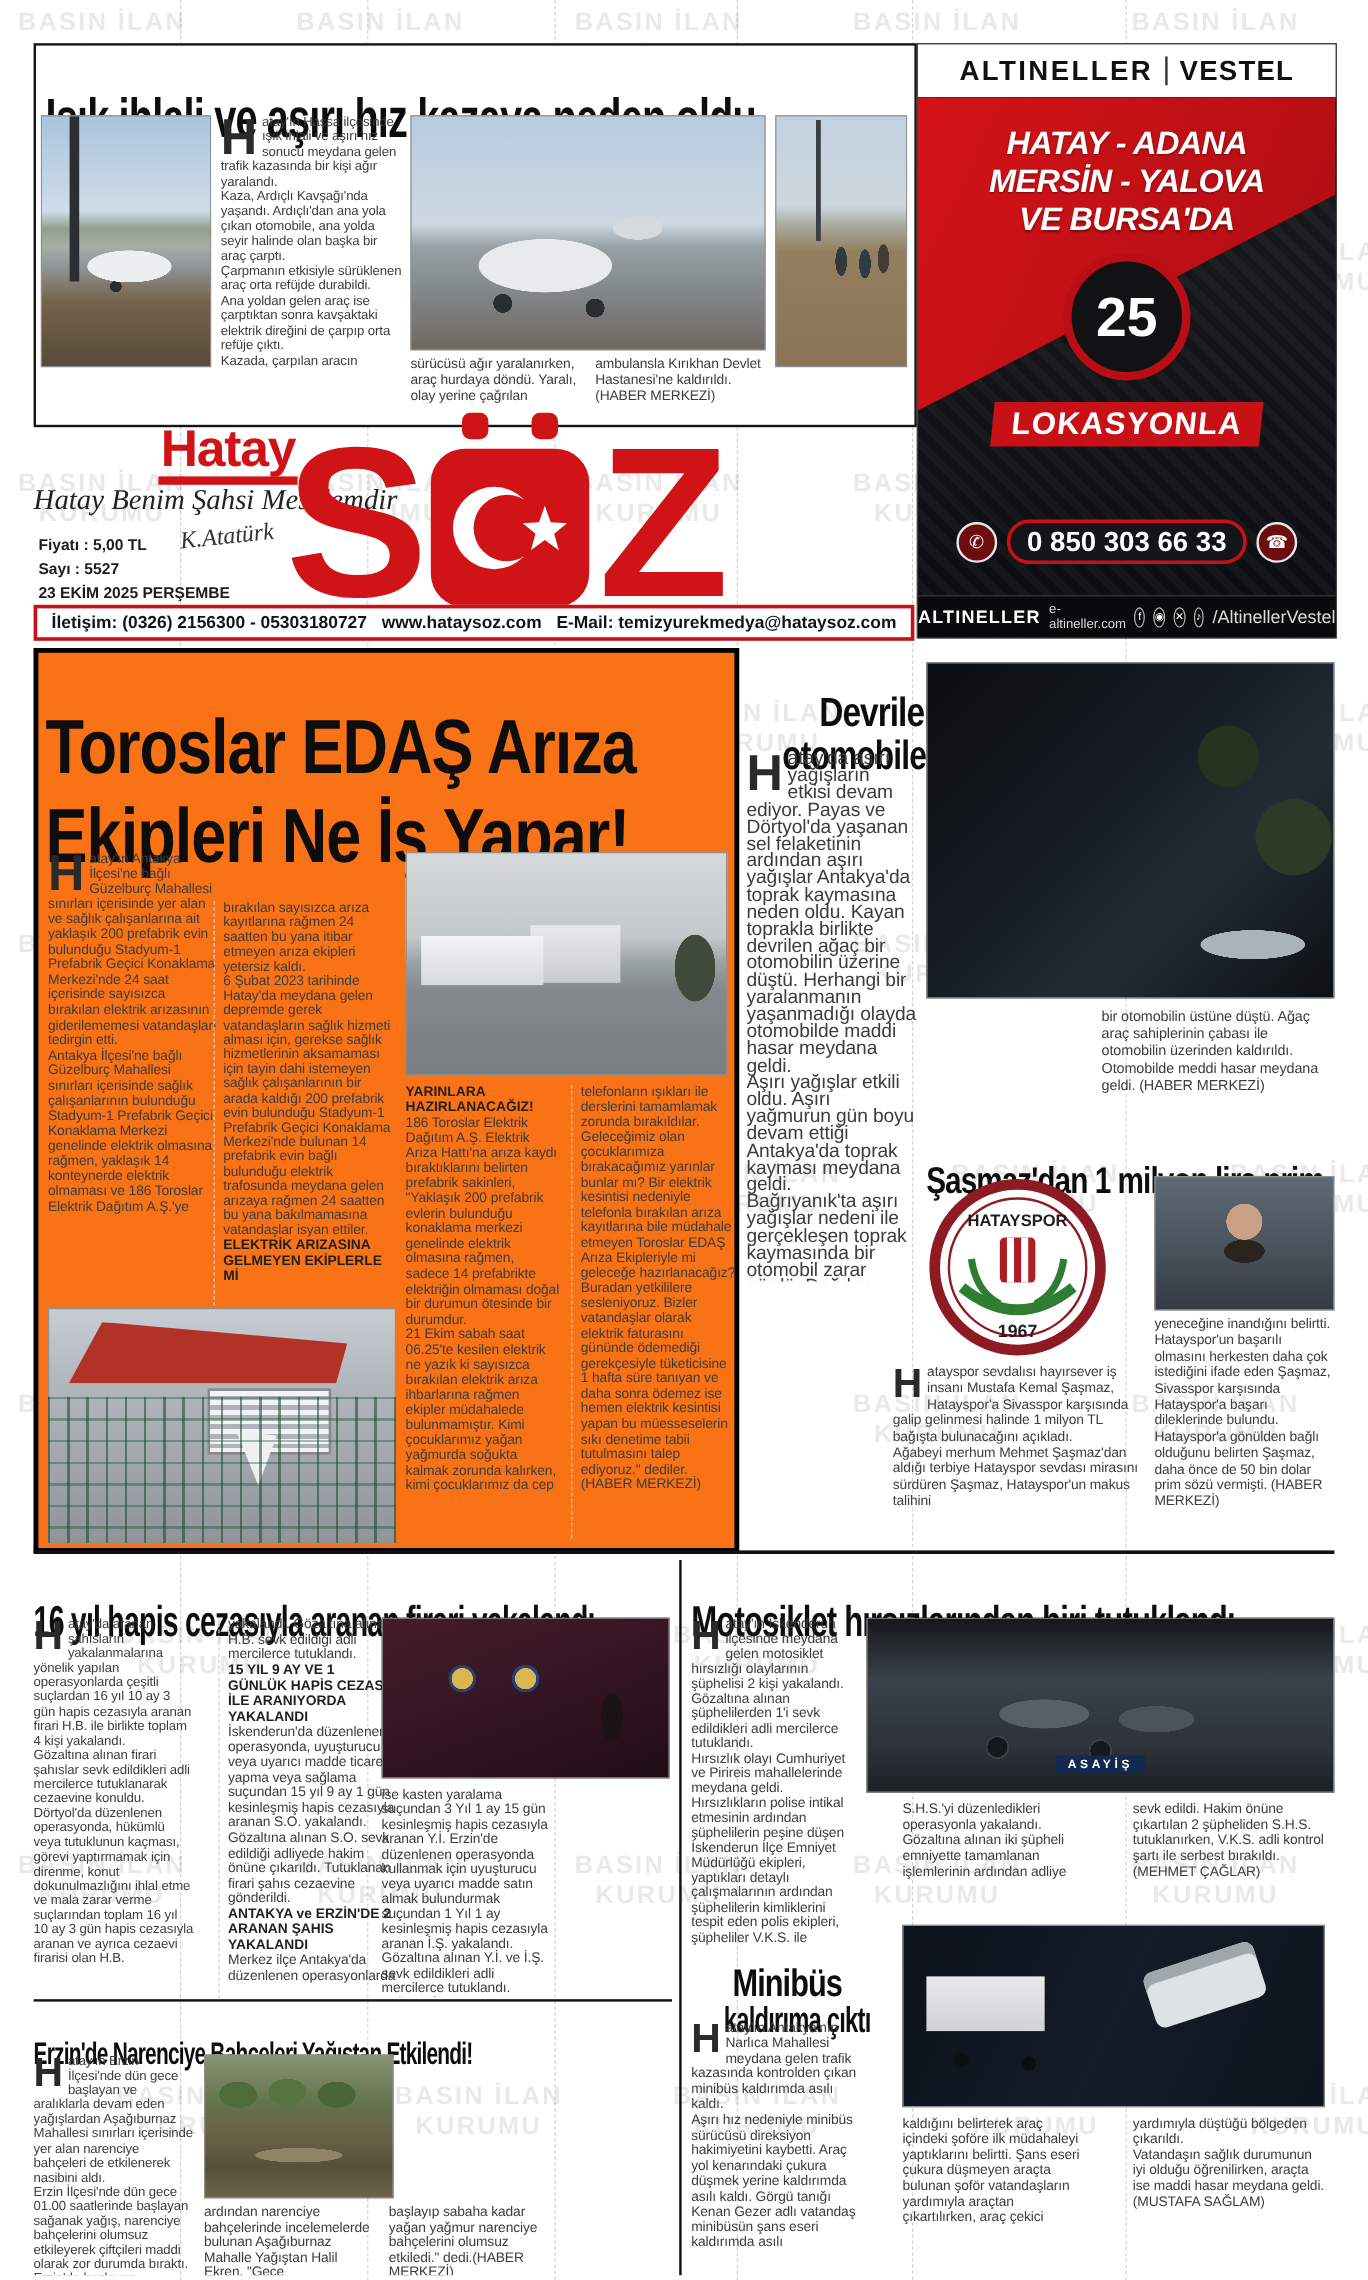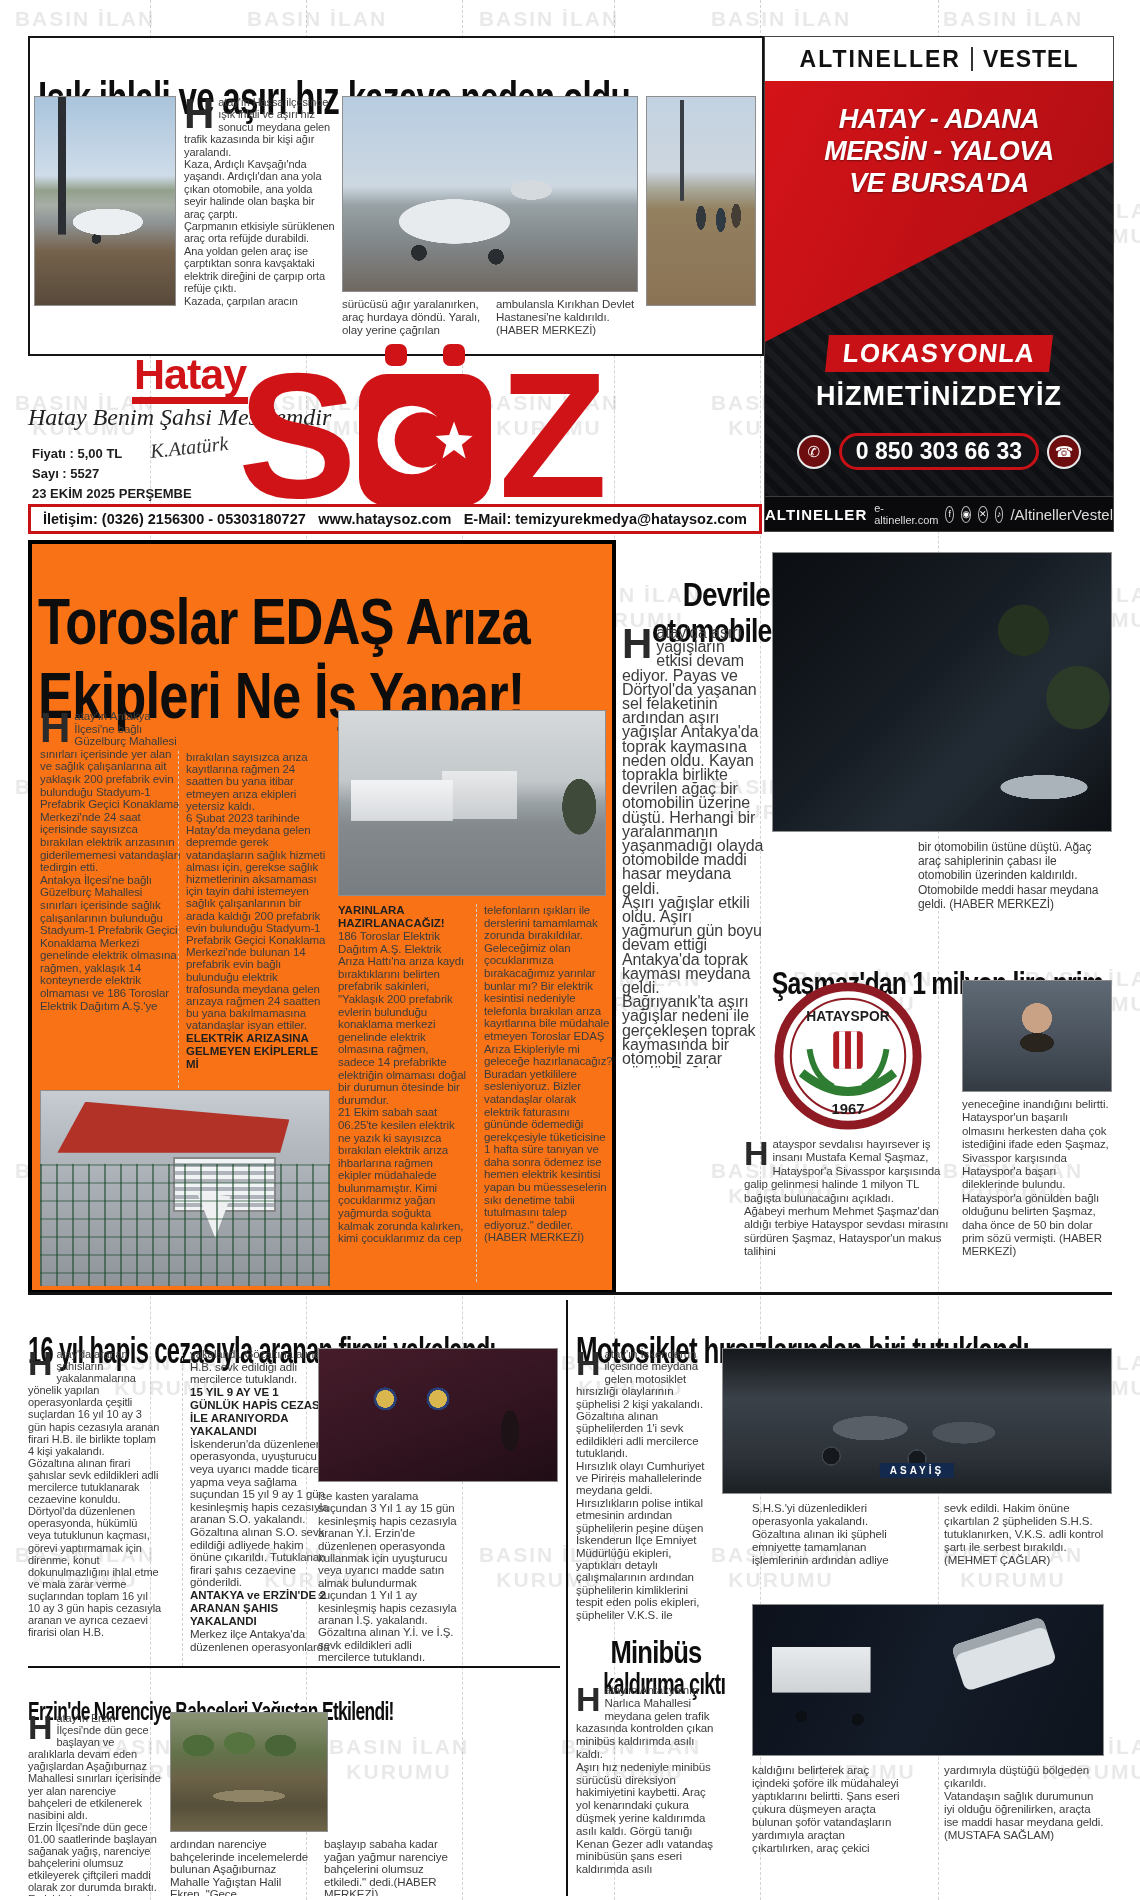--- a/index.html
+++ b/index.html
@@ -239,22 +239,22 @@
       <span class="sep"></span>
       <span class="b2">VESTEL</span>
     </div>
     <div class="bodyarea">
       <div class="redwedge"></div>
       <div class="region">
         <div>HATAY - ADANA</div>
         <div>MERSİN - YALOVA</div>
         <div>VE BURSA'DA</div>
       </div>
+      <div class="circ">25</div>
       <div class="lok">LOKASYONLA</div>
-      <div class="hiz">HİZMETİNİZDEYİZ</div>
       <div class="phone">
         <span class="ic">✆</span>
         <span class="pill">0 850 303 66 33</span>
         <span class="ic">☎</span>
       </div>
       <div class="ft">
         <span class="fb">ALTINELLER</span>
         <span class="fs">e-altineller.com</span>
         <span class="si">f</span>
         <span class="si">◉</span>

